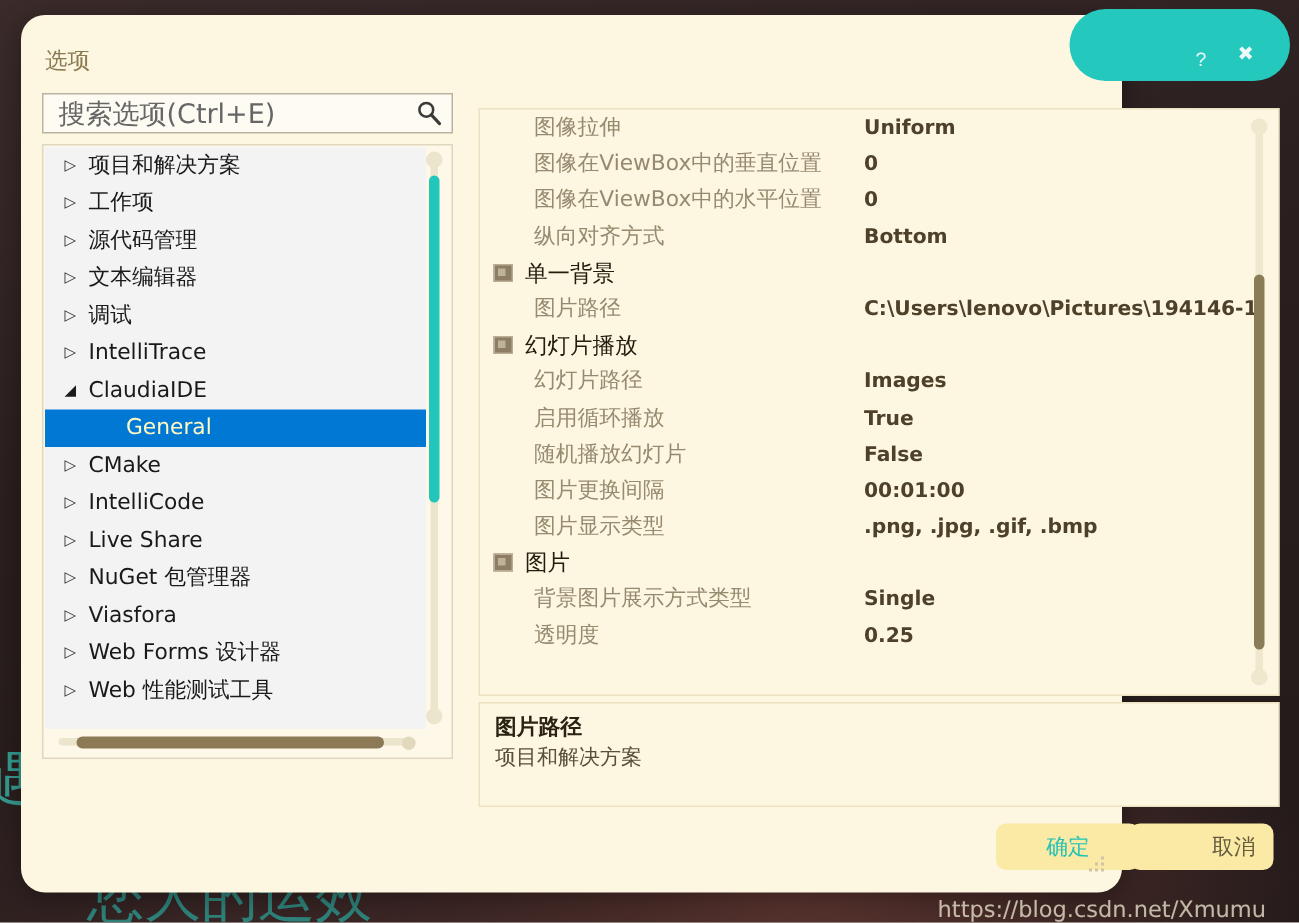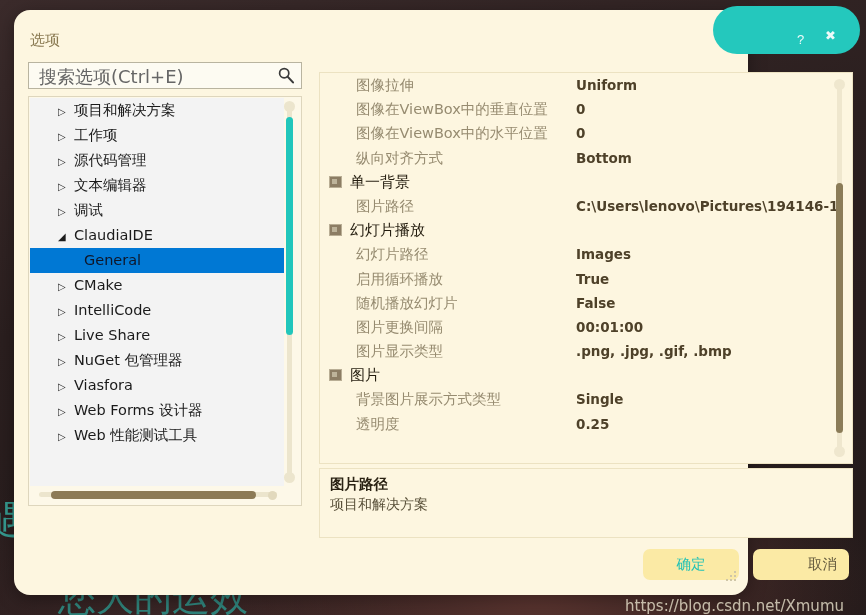--- a/index.html
+++ b/index.html
@@ -119,33 +119,33 @@
     overflow: hidden;
   }
   .tree-item {
     position: relative;
     height: 25px;
     line-height: 25px;
     white-space: nowrap;
     font-size: 14.5px;
     color: #1a1a1a;
     font-family: "DejaVu Sans", sans-serif;
-    padding-left: 28px;
+    padding-left: 13px;
   }
   .tree-item .arrow {
     display: inline-block;
     width: 16px;
     color: #2b2b2b;
     font-size: 10px;
     vertical-align: middle;
   }
   .tree-item.child { padding-left: 54px; }
   .tree-item.selected {
     background: #0078d4;
-    color: #0f172a;
+    color: #fef9c3;
   }
   .tree-item.expanded .arrow { color: #1b1b1b; }
 
   
   #tree-vscroll {
     position: absolute;
     right: 6px; top: 6px;
     width: 11px; height: 378px;
   }
   #tree-vscroll .track {
@@ -294,21 +294,21 @@
     position: absolute;
     width: 96px; height: 31px;
     background: #fbeaa5;
     border: none;
     border-radius: 7px;
     font-size: 14.5px;
     cursor: pointer;
     font-family: "DejaVu Sans", sans-serif;
     padding: 0;
   }
-  #btn-ok { left: 629px; top: 539px; color: #23c2b6; }
+  #btn-ok { left: 650px; top: 539px; color: #23c2b6; }
   #btn-cancel { left: 739px; top: 539px; color: #665c3f; padding-left: 43px; }
 
   
   #resize-grip {
     position: absolute;
     right: 10px; bottom: 12px;
     width: 12px; height: 12px;
   }
   #resize-grip i {
     position: absolute;
@@ -353,20 +353,21 @@
       </svg>
     </div>
 
     <div id="tree-panel">
       <div id="tree-list">
           <div class="tree-item"><span class="arrow">▷</span><span>项目和解决方案</span></div>
           <div class="tree-item"><span class="arrow">▷</span><span>工作项</span></div>
           <div class="tree-item"><span class="arrow">▷</span><span>源代码管理</span></div>
           <div class="tree-item"><span class="arrow">▷</span><span>文本编辑器</span></div>
           <div class="tree-item"><span class="arrow">▷</span><span>调试</span></div>
+          <div class="tree-item"><span class="arrow">▷</span><span>IntelliTrace</span></div>
           <div class="tree-item expanded"><span class="arrow">◢</span><span>ClaudiaIDE</span></div>
           <div class="tree-item selected child"><span>General</span></div>
           <div class="tree-item"><span class="arrow">▷</span><span>CMake</span></div>
           <div class="tree-item"><span class="arrow">▷</span><span>IntelliCode</span></div>
           <div class="tree-item"><span class="arrow">▷</span><span>Live Share</span></div>
           <div class="tree-item"><span class="arrow">▷</span><span>NuGet 包管理器</span></div>
           <div class="tree-item"><span class="arrow">▷</span><span>Viasfora</span></div>
           <div class="tree-item"><span class="arrow">▷</span><span>Web Forms 设计器</span></div>
           <div class="tree-item"><span class="arrow">▷</span><span>Web 性能测试工具</span></div>
         </div>

